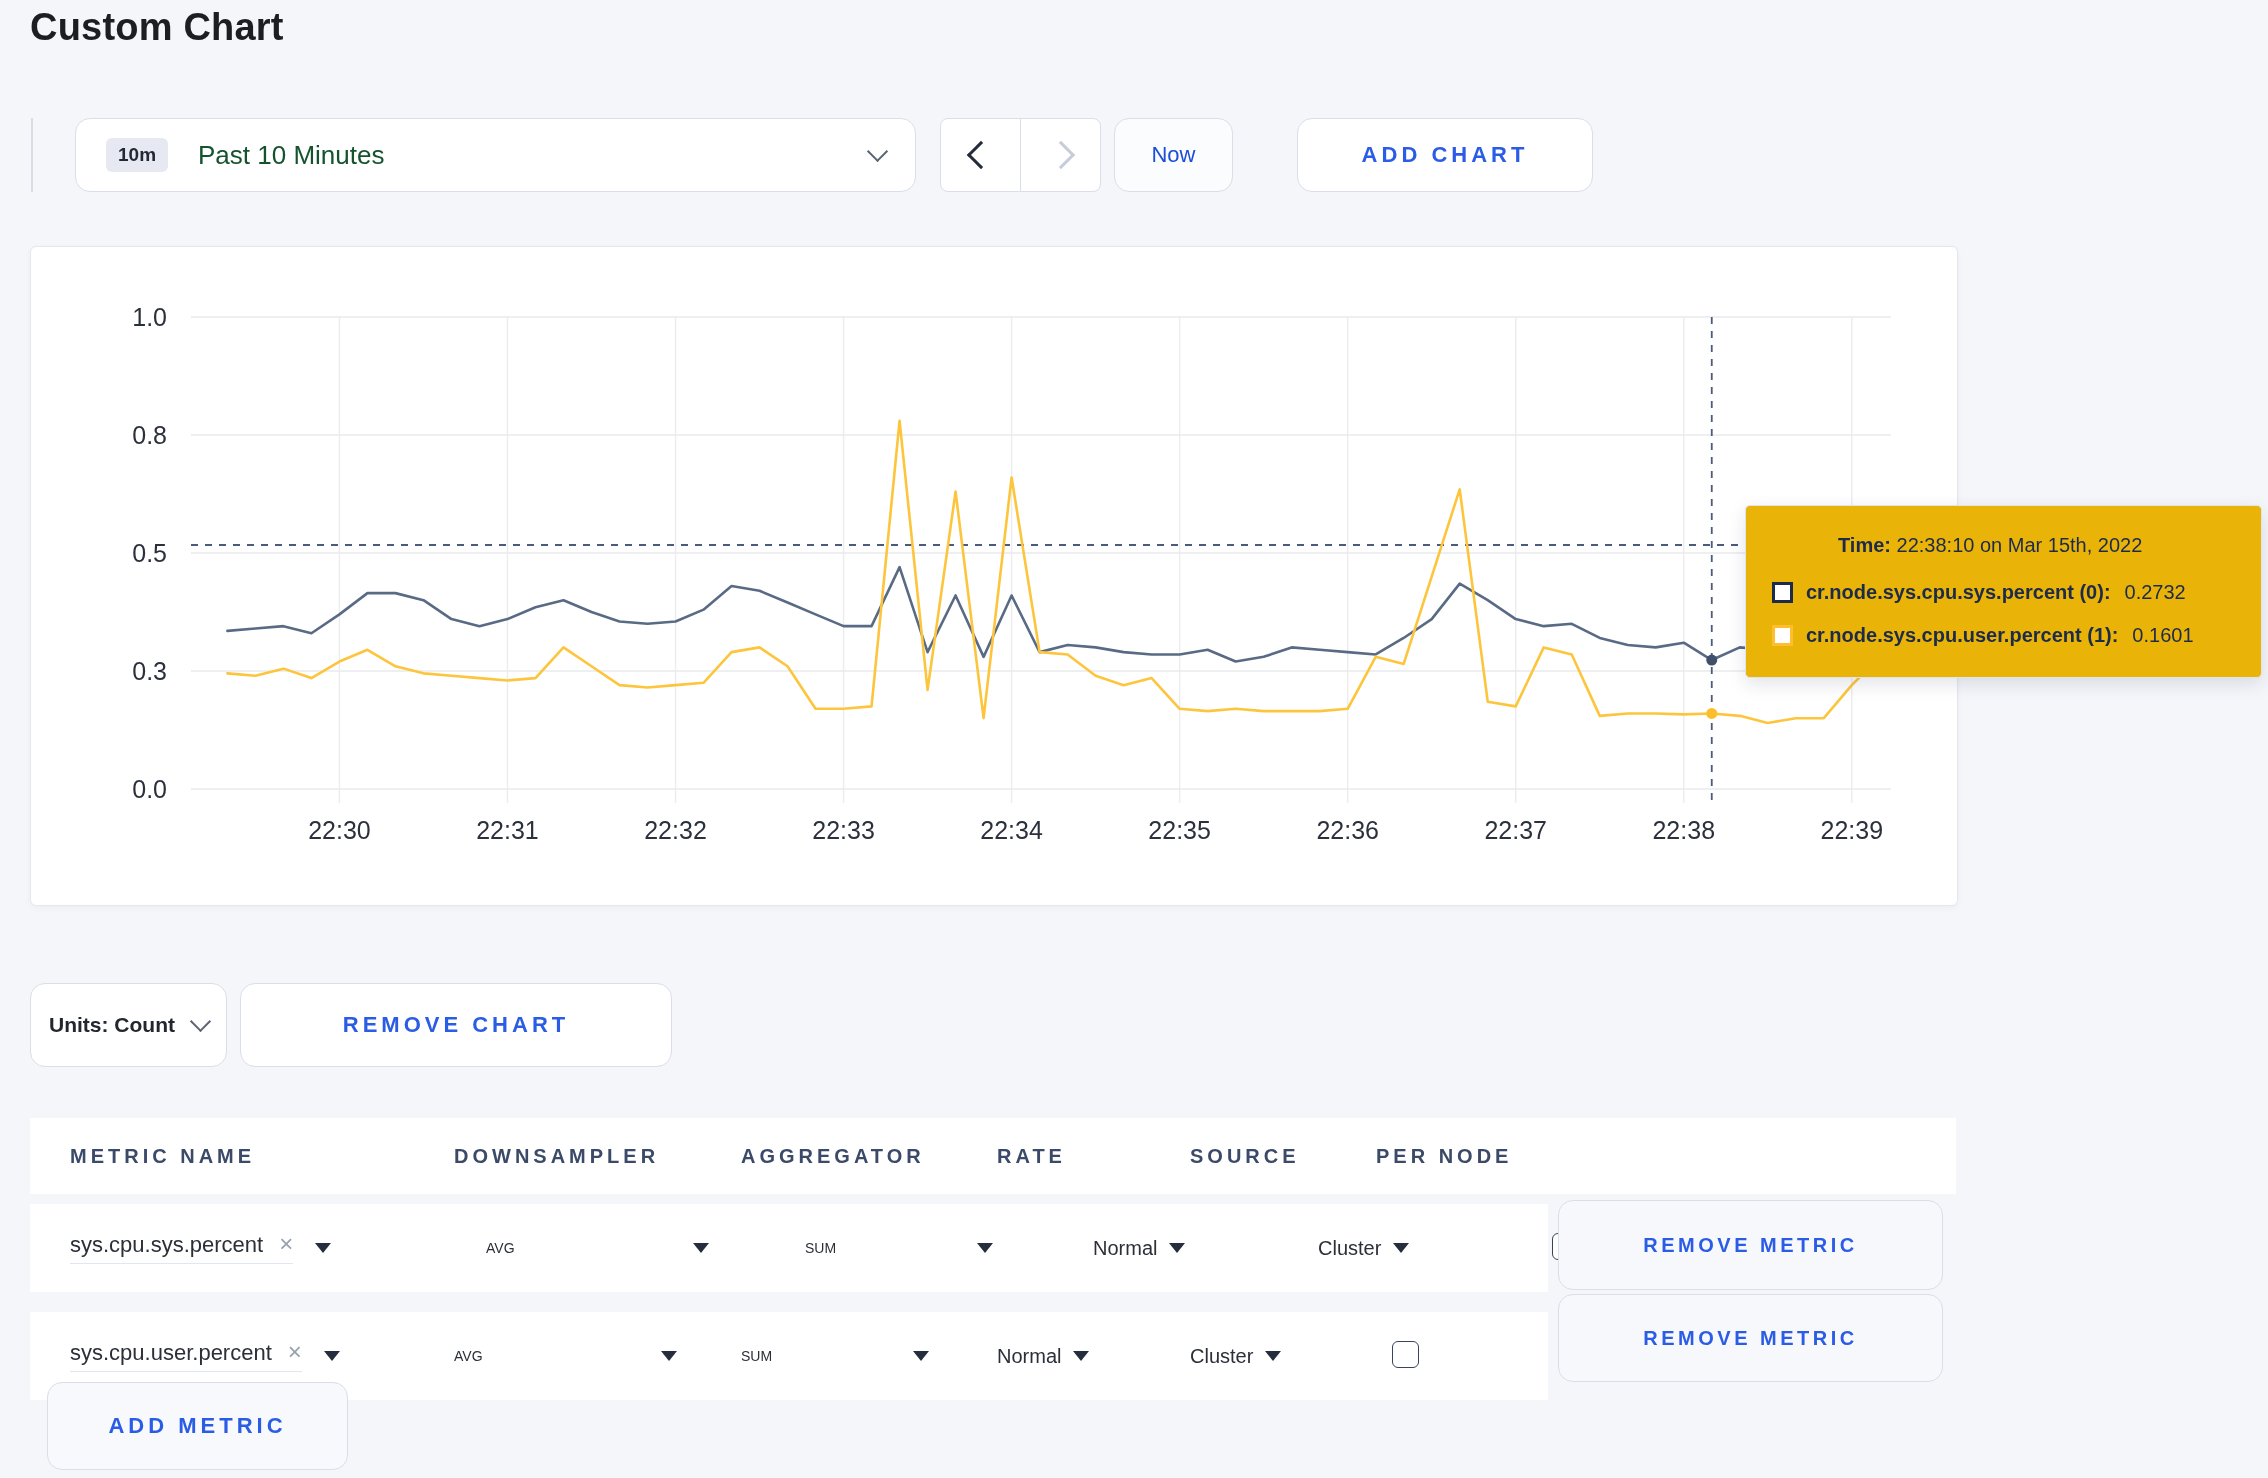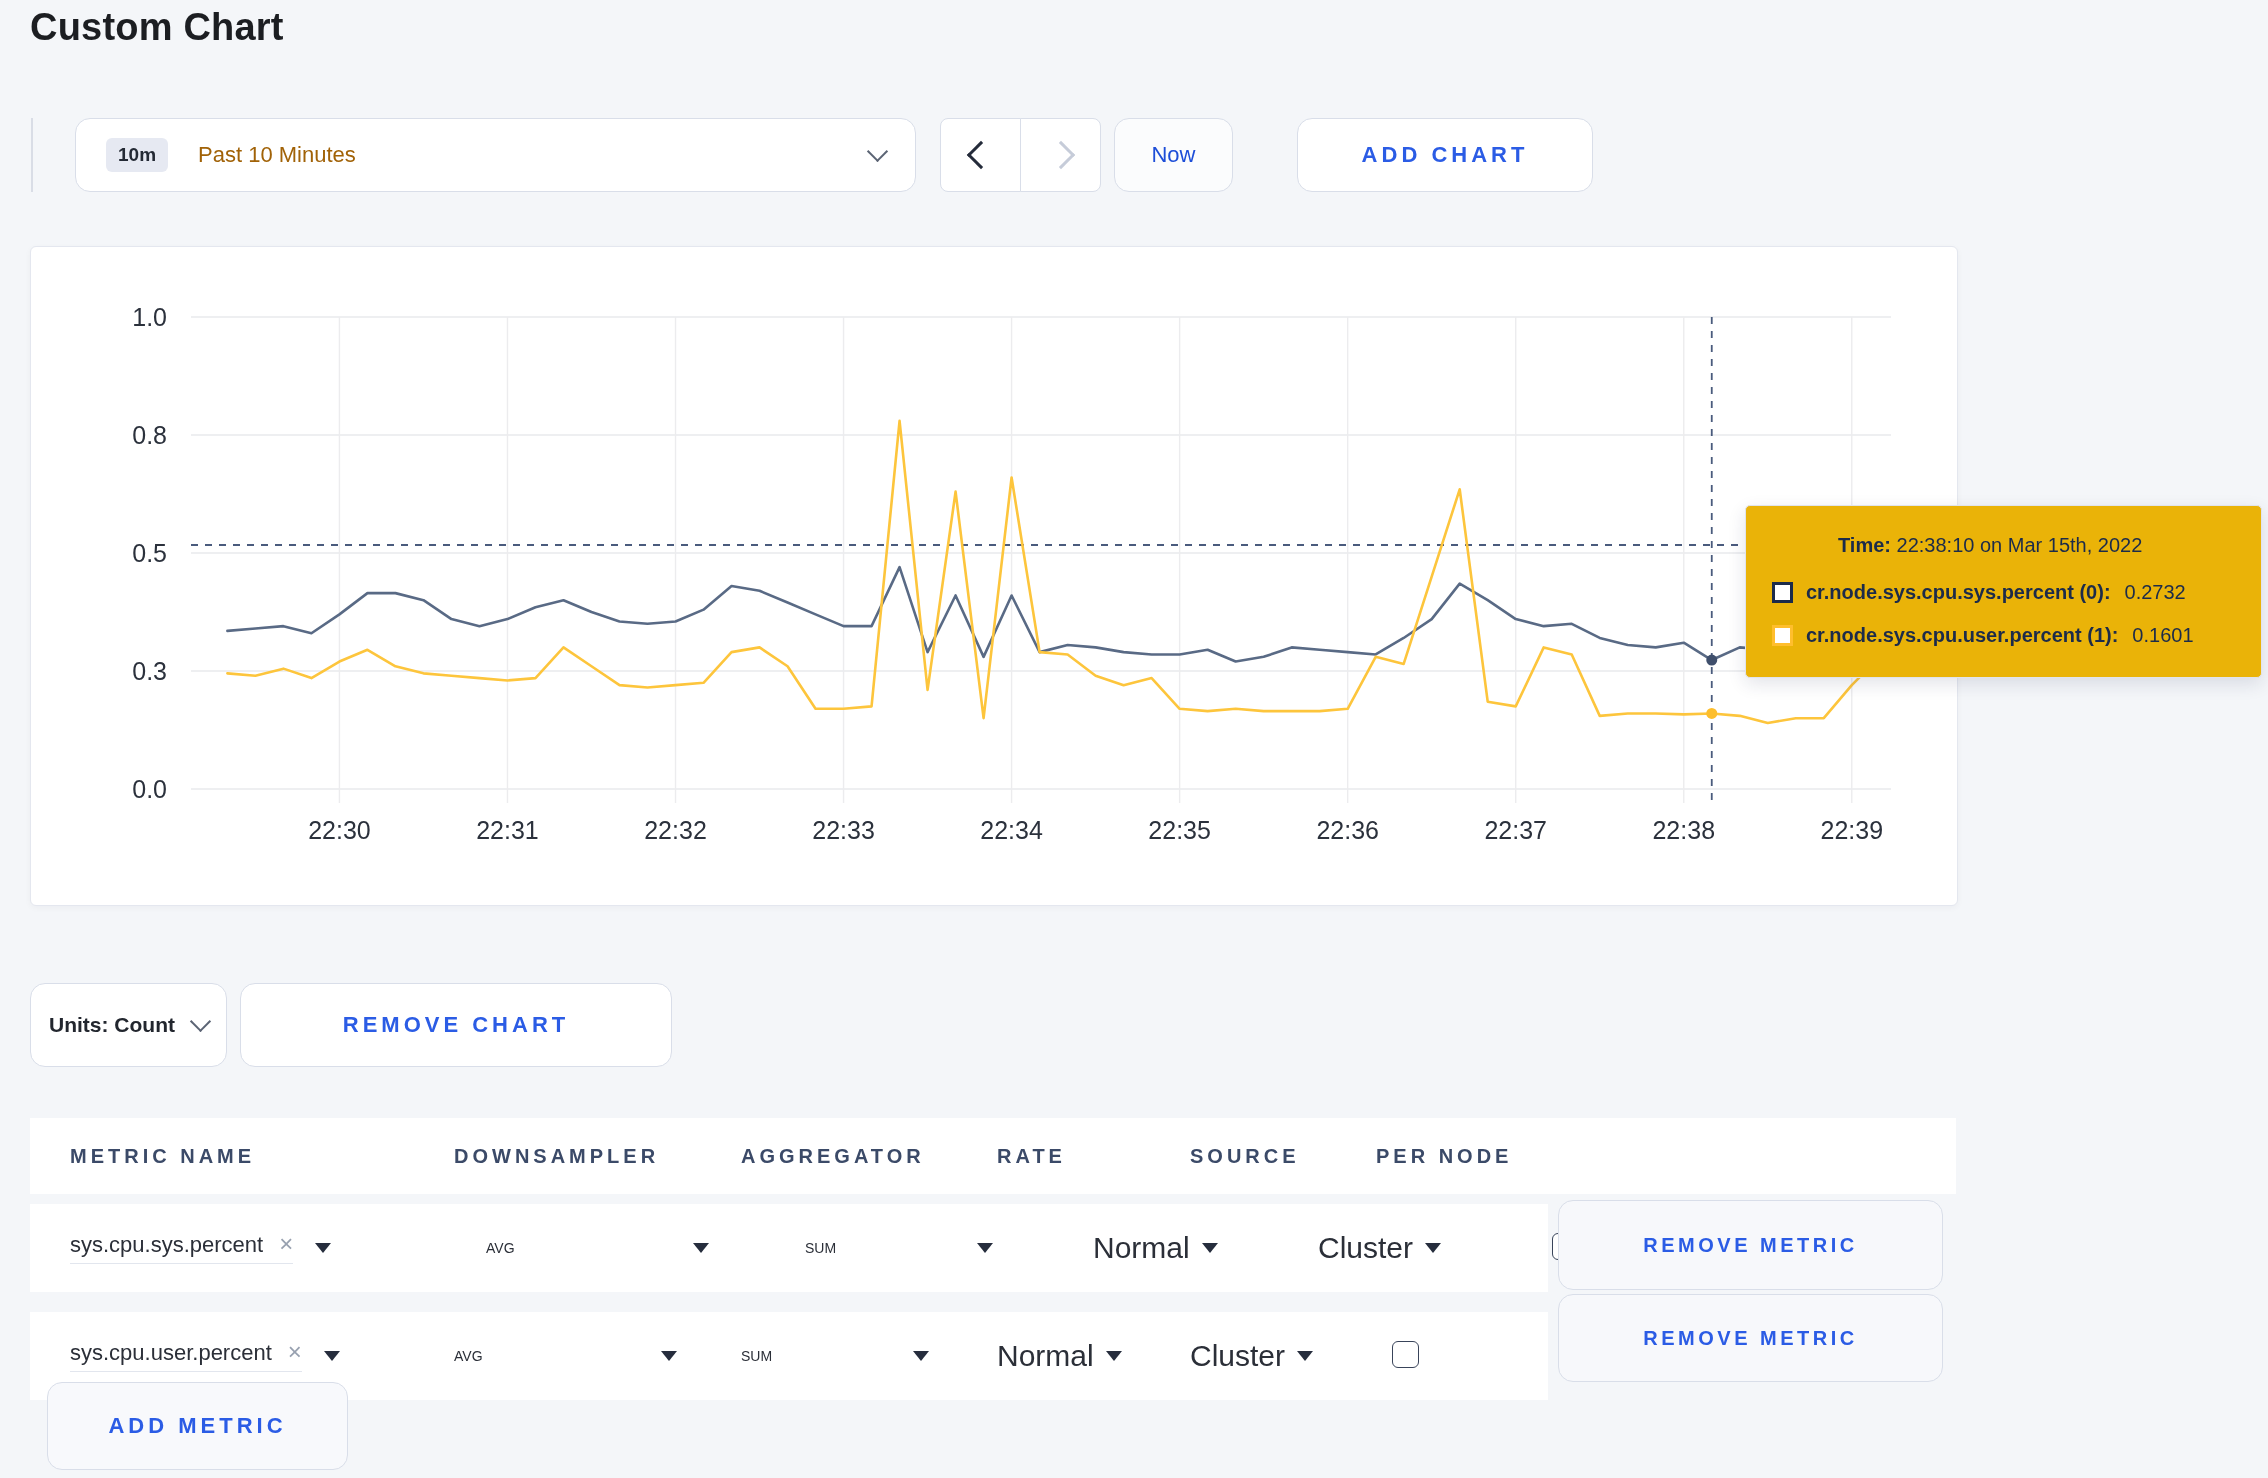--- a/index.html
+++ b/index.html
@@ -10,21 +10,21 @@
     color:#242a35;
   }
   .abs{position:absolute;}
   
   .page-title{left:30px;top:6px;font-size:38px;font-weight:600;color:#1c1e22;letter-spacing:.2px;}
   .ctrl-divider{left:31px;top:118px;width:2px;height:74px;background:#d9dde6;}
   .btn{box-sizing:border-box;display:flex;align-items:center;justify-content:center;background:#fff;
        border:1px solid #d9dee9;border-radius:15px;cursor:pointer;}
   .time-select{left:75px;top:118px;width:841px;height:74px;justify-content:flex-start;padding:0 30px;gap:30px;}
   .chip{background:#e6e9f2;border-radius:6px;padding:6px 12px;font-size:19px;font-weight:700;color:#242a35;}
-  .time-label{font-size:22px;color:#a16207;}
+  .time-label{font-size:26px;color:#14532d;}
   .chev-down{display:inline-block;width:13px;height:13px;border-right:2.4px solid #5b6474;
              border-bottom:2.4px solid #5b6474;transform:rotate(45deg);margin-top:-7px;}
   .time-select .chev-down{margin-left:auto;}
   .nav-prev{left:940px;top:118px;width:81px;height:74px;border-radius:8px 0 0 8px;}
   .nav-next{left:1020px;top:118px;width:81px;height:74px;border-radius:0 8px 8px 0;}
   .chev-left{display:inline-block;width:17px;height:17px;border-left:3.6px solid #242b3a;
              border-bottom:3.6px solid #242b3a;transform:rotate(45deg);}
   .chev-right{display:inline-block;width:17px;height:17px;border-right:3.6px solid #c6ccd9;
               border-top:3.6px solid #c6ccd9;transform:rotate(45deg);}
   .now-btn{left:1114px;top:118px;width:119px;height:74px;background:#fbfcfd;
@@ -55,21 +55,21 @@
   .trow{background:#fff;width:1518px;height:88px;left:30px;}
   .row-1{top:1204px;gap:32px;} .row-2{top:1312px;}
   .cell-name{display:flex;align-items:center;font-size:22px;color:#2b2f38;}
   .name-wrap{display:inline-flex;align-items:baseline;gap:16px;border-bottom:1px solid #e2e6ee;padding-bottom:5px;}
   .clear-x{font-size:24px;color:#98a1b0;line-height:1;cursor:pointer;}
   .caret{width:0;height:0;border-left:8px solid transparent;border-right:8px solid transparent;
          border-top:10px solid #262d3d;flex:none;}
   .cell-name .caret{margin-left:22px;}
   .cell-spread{display:flex;align-items:center;justify-content:space-between;font-size:14px;color:#2b2f38;}
   .pad-ds{padding-right:64px;} .pad-agg{padding-right:68px;}
-  .cell-adj{display:flex;align-items:center;gap:12px;font-size:30px;color:#2b2f38;}
+  .cell-adj{display:flex;align-items:center;gap:12px;font-size:20px;color:#2b2f38;}
   .cell-check{padding-left:16px;}
   .checkbox{display:inline-block;width:27px;height:27px;box-sizing:border-box;background:#fff;
             border:1.8px solid #39445a;border-radius:6px;cursor:pointer;}
   .remove-metric{width:385px;height:90px;left:1558px;background:#f7f8fb;font-size:20px;letter-spacing:3.5px;}
   .rm-1{top:1200px;} .rm-2{top:1294px;height:88px;}
   .add-metric{left:47px;top:1382px;width:301px;height:88px;background:#f8f9fc;}
 </style>
 </head>
 <body>
 

